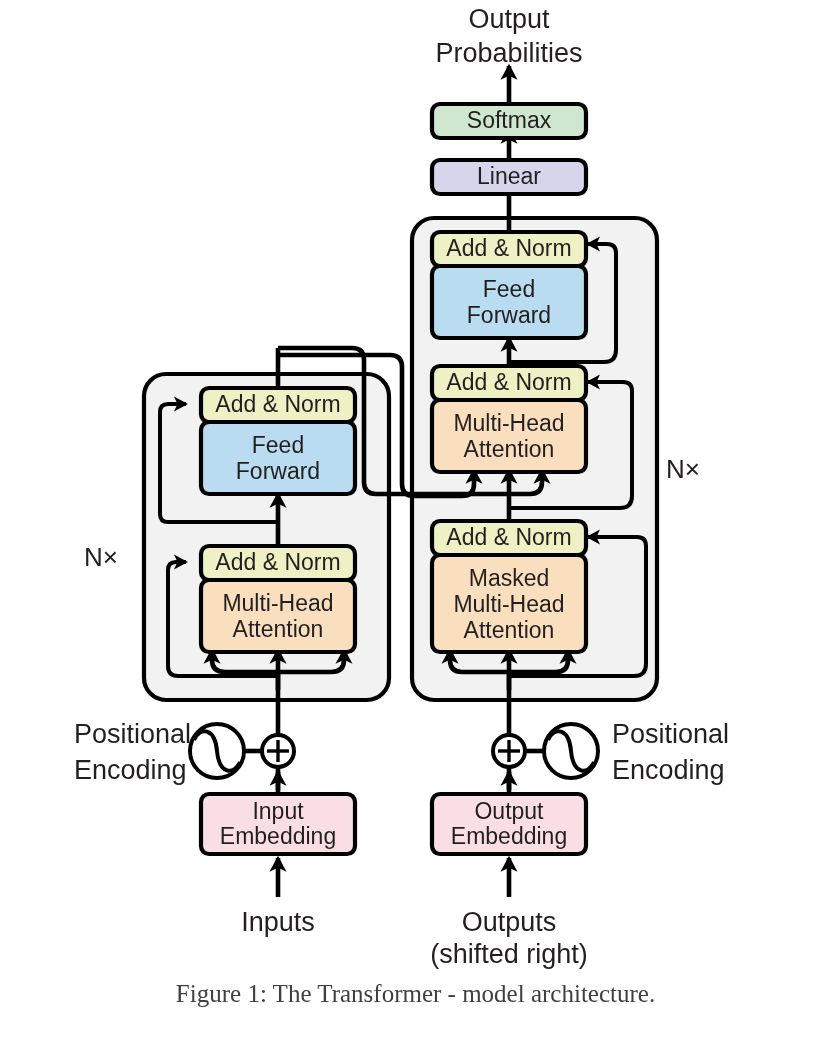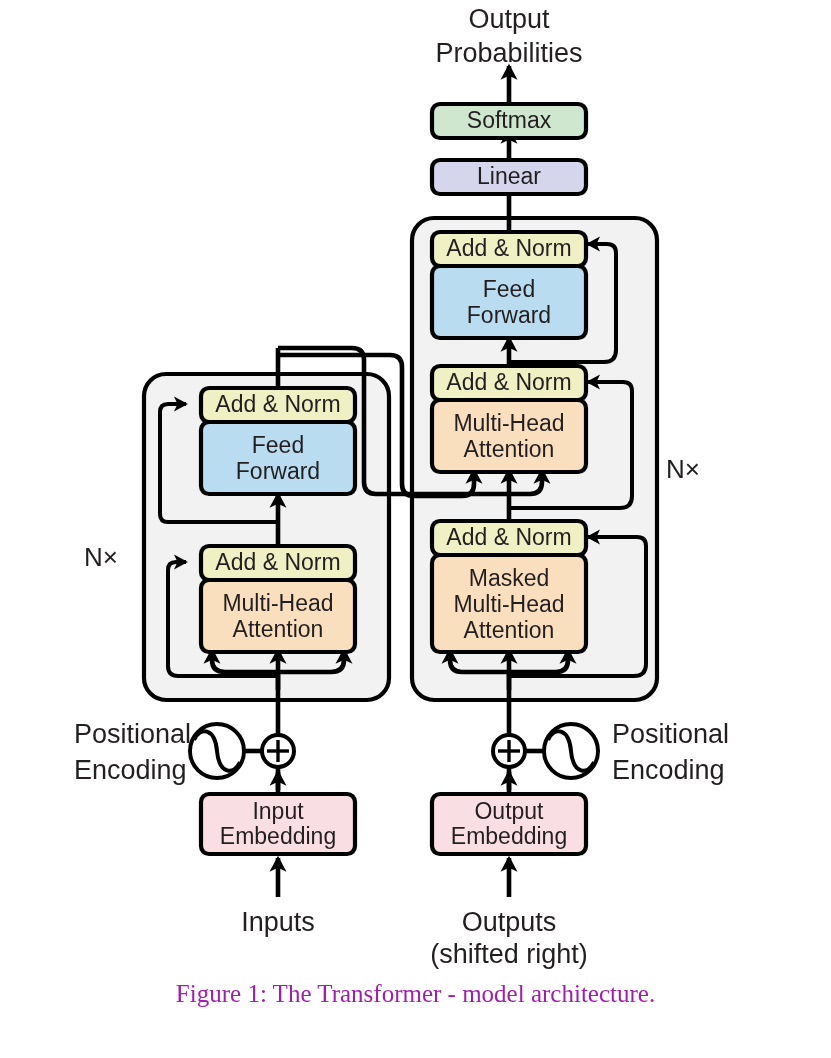--- a/index.html
+++ b/index.html
@@ -92,21 +92,21 @@
     stroke-width: 3.4;
   }
   #caption {
     position: absolute;
     left: 0;
     top: 980px;
     width: 831px;
     text-align: center;
     font-family: "Liberation Serif", serif;
     font-size: 25px;
-    color: #a21caf;
+    color: #404040;
   }
 </style>
 </head>
 <body>
 
 <div id="figure-root">
 
 <svg id="diagram" viewBox="0 0 831 1058">
   <defs>
     <marker id="arrowhead" viewBox="0 0 12 12" refX="9.2" refY="6" markerWidth="4.1" markerHeight="4.1" orient="auto-start-reverse">

